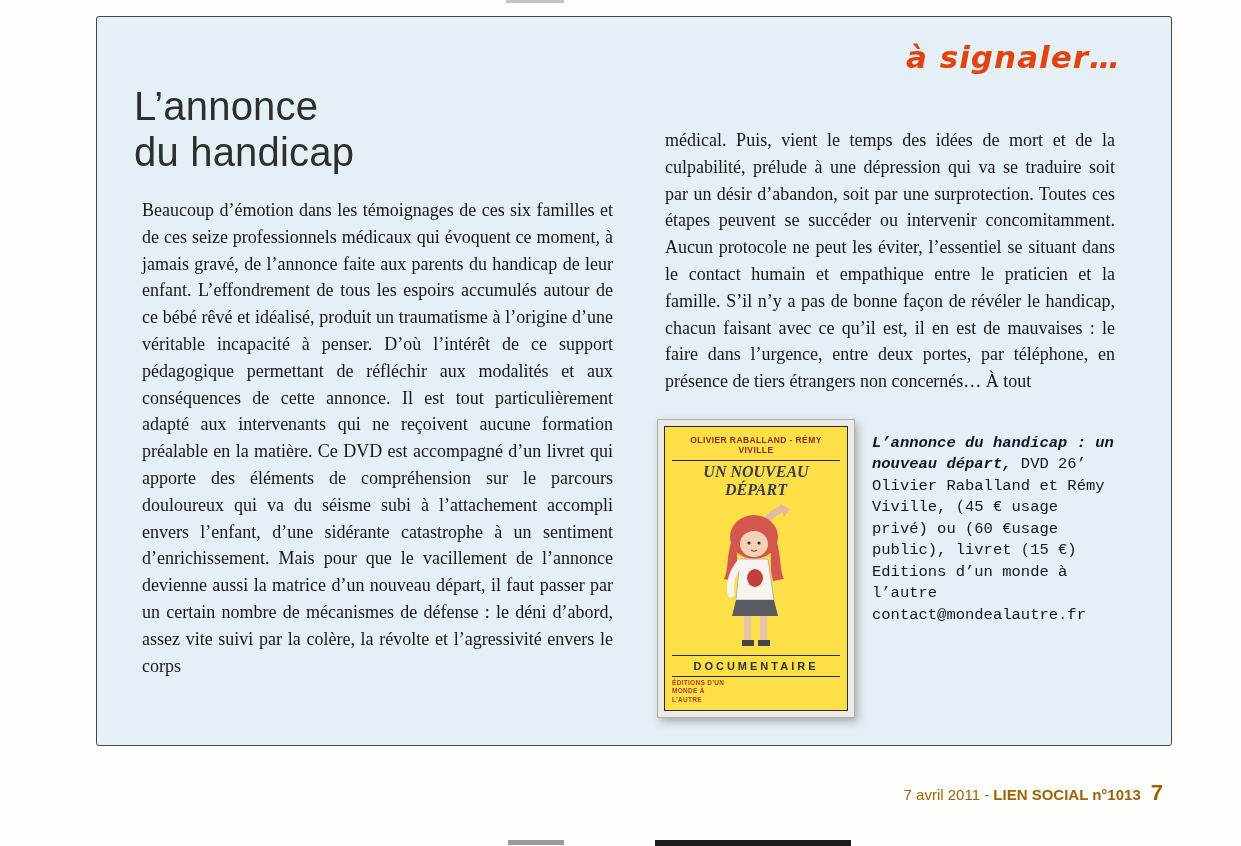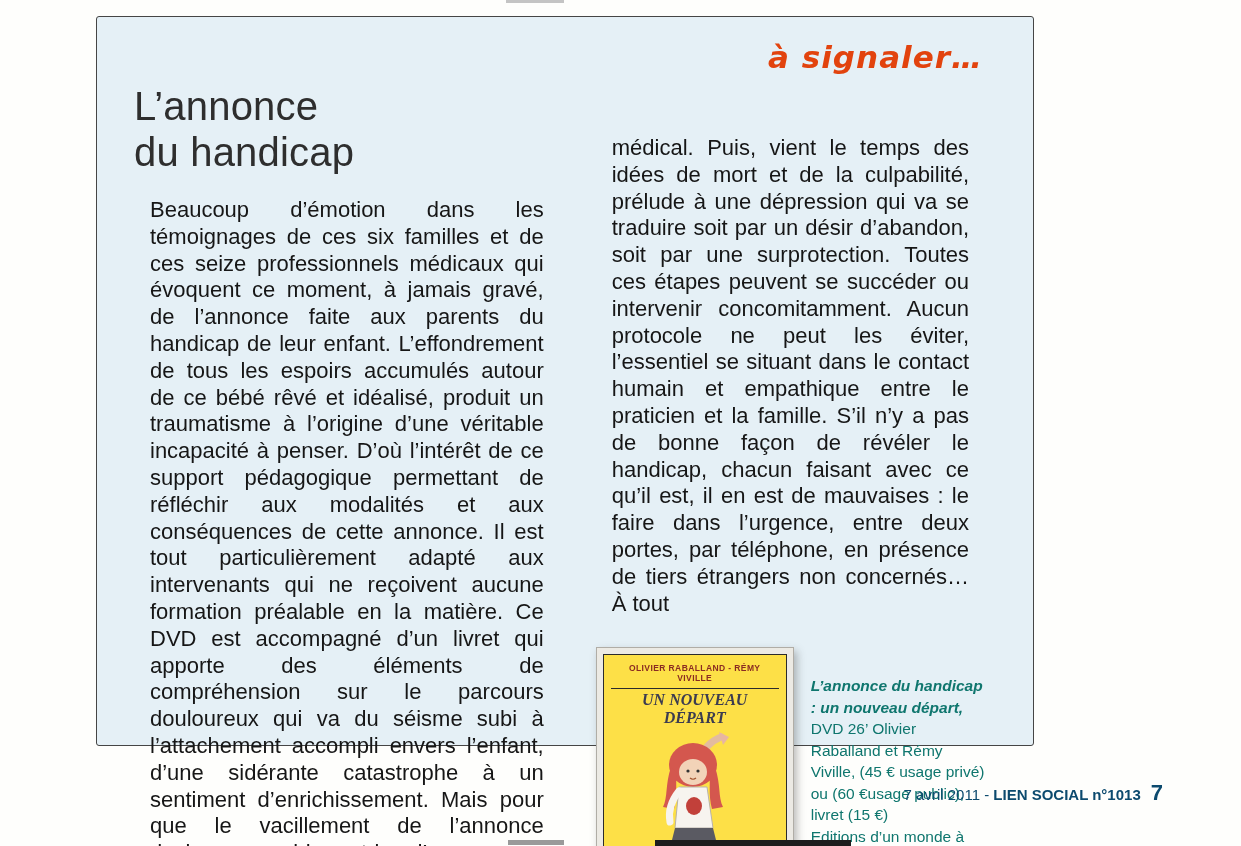--- a/index.html
+++ b/index.html
@@ -7,21 +7,21 @@
   body {
     width:1241px; height:846px; overflow:hidden;
     background:#ffffff;
     font-family:"Liberation Sans", sans-serif;
     position:relative;
   }
   .sheet { position:relative; width:1241px; height:846px; background:#fefefc; }
 
   
   .panel {
-    position:absolute; left:96px; top:16px; width:938px; height:730px;
+    position:absolute; left:96px; top:16px; width:1076px; height:730px;
     background:#e5f0f6; border:1px solid #454545; border-radius:3px;
   }
 
   .badge {
     position:absolute; top:22px; right:50px;
     font-family:"DejaVu Sans", sans-serif;
     font-style:italic; font-weight:bold;
     font-size:31px; color:#e2430e; letter-spacing:1px;
   }
 
@@ -34,23 +34,23 @@
 
   .title {
     margin:0 0 22px 0;
     font-family:"Liberation Sans", sans-serif;
     font-weight:normal; font-size:40px; line-height:46px;
     color:#2e2e2e; letter-spacing:0.2px;
   }
   .title-line { display:block; }
 
   .body {
-    margin:16px;
-    font-family:Liberation Sans, sans-serif;
-    font-size:22px; line-height:26.8px;
+    margin:8px;
+    font-family:Liberation Serif, serif;
+    font-size:18px; line-height:26.8px;
     color:#161616; text-align:justify;
   }
 
   .figure-row { display:flex; gap:17px; margin-top:10px; }
 
   
   .dvd {
     margin:14px 0 0 0; flex:none; width:198px;
     background:#eceae4; border:1px solid #b0ada6; padding:6px;
     box-shadow:3px 4px 8px rgba(60,60,60,.35);
@@ -81,32 +81,32 @@
   }
   .dvd-publisher {
     font-size:6.5px; color:#b03b2a; text-align:left; width:62px;
     line-height:1.3; font-weight:bold; letter-spacing:.3px;
   }
 
   .beside { flex:1; }
   .beside .wrap { text-align:justify; }
 
   .caption {
-    margin-top:42px;
-    font-family:Liberation Sans, sans-serif;
-    font-size:15.5px; line-height:21.5px; color:#0f766e;
+    margin-top:28px;
+    font-family:Liberation Mono, monospace;
+    font-size:15.5px; line-height:21.5px; color:#0f172a;
   }
   .caption p { margin:0; }
   .cap-bi { font-weight:bold; font-style:italic; }
 
   
   .footer {
     position:absolute; right:78px; top:780px;
     display:flex; align-items:baseline;
-    font-size:15px; color:#0c4a6e; white-space:pre;
+    font-size:15px; color:#a16207; white-space:pre;
   }
   .footer-bold { font-weight:bold; }
   .footer-page { font-weight:bold; font-size:22px; margin-left:10px; }
 
   
   .artifact { position:absolute; }
   .a1 { left:508px; top:840px; width:56px;  height:5px; background:#9a9a9a; }
   .a2 { left:655px; top:840px; width:196px; height:6px; background:#1d1d1d; }
   .a3 { left:506px; top:0;     width:58px;  height:3px; background:#c4c4c4; }
 </style>

